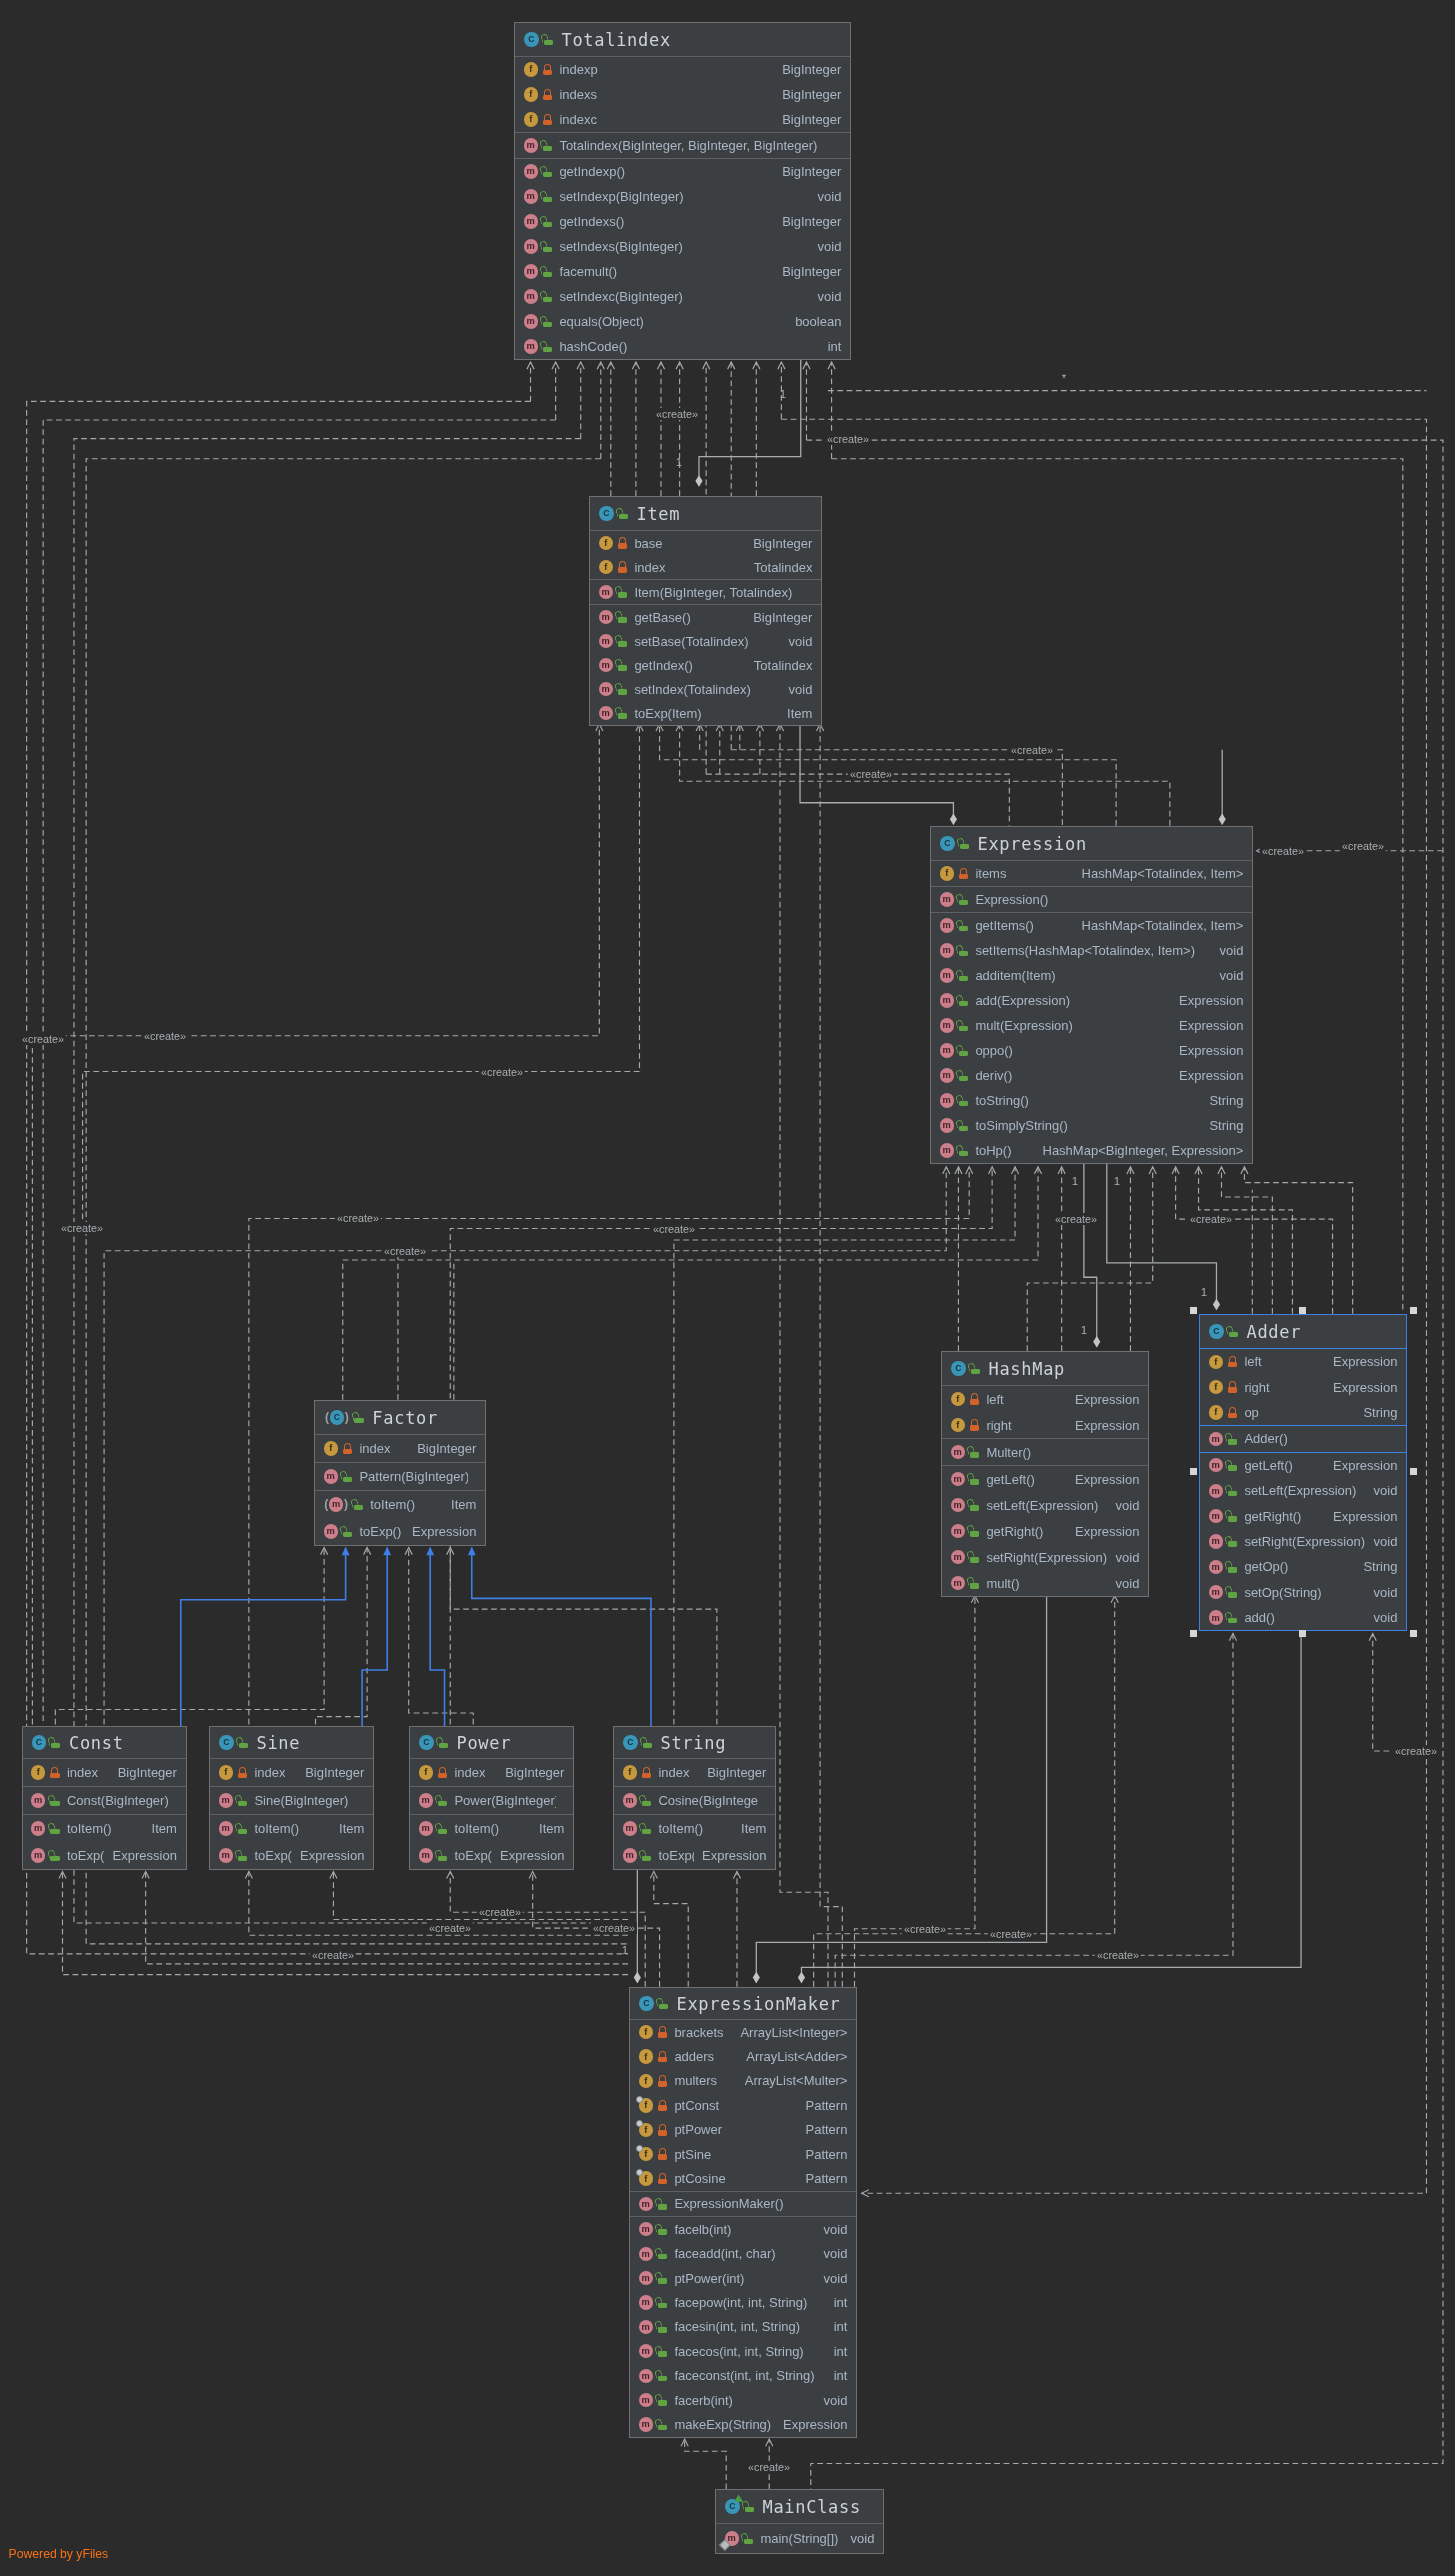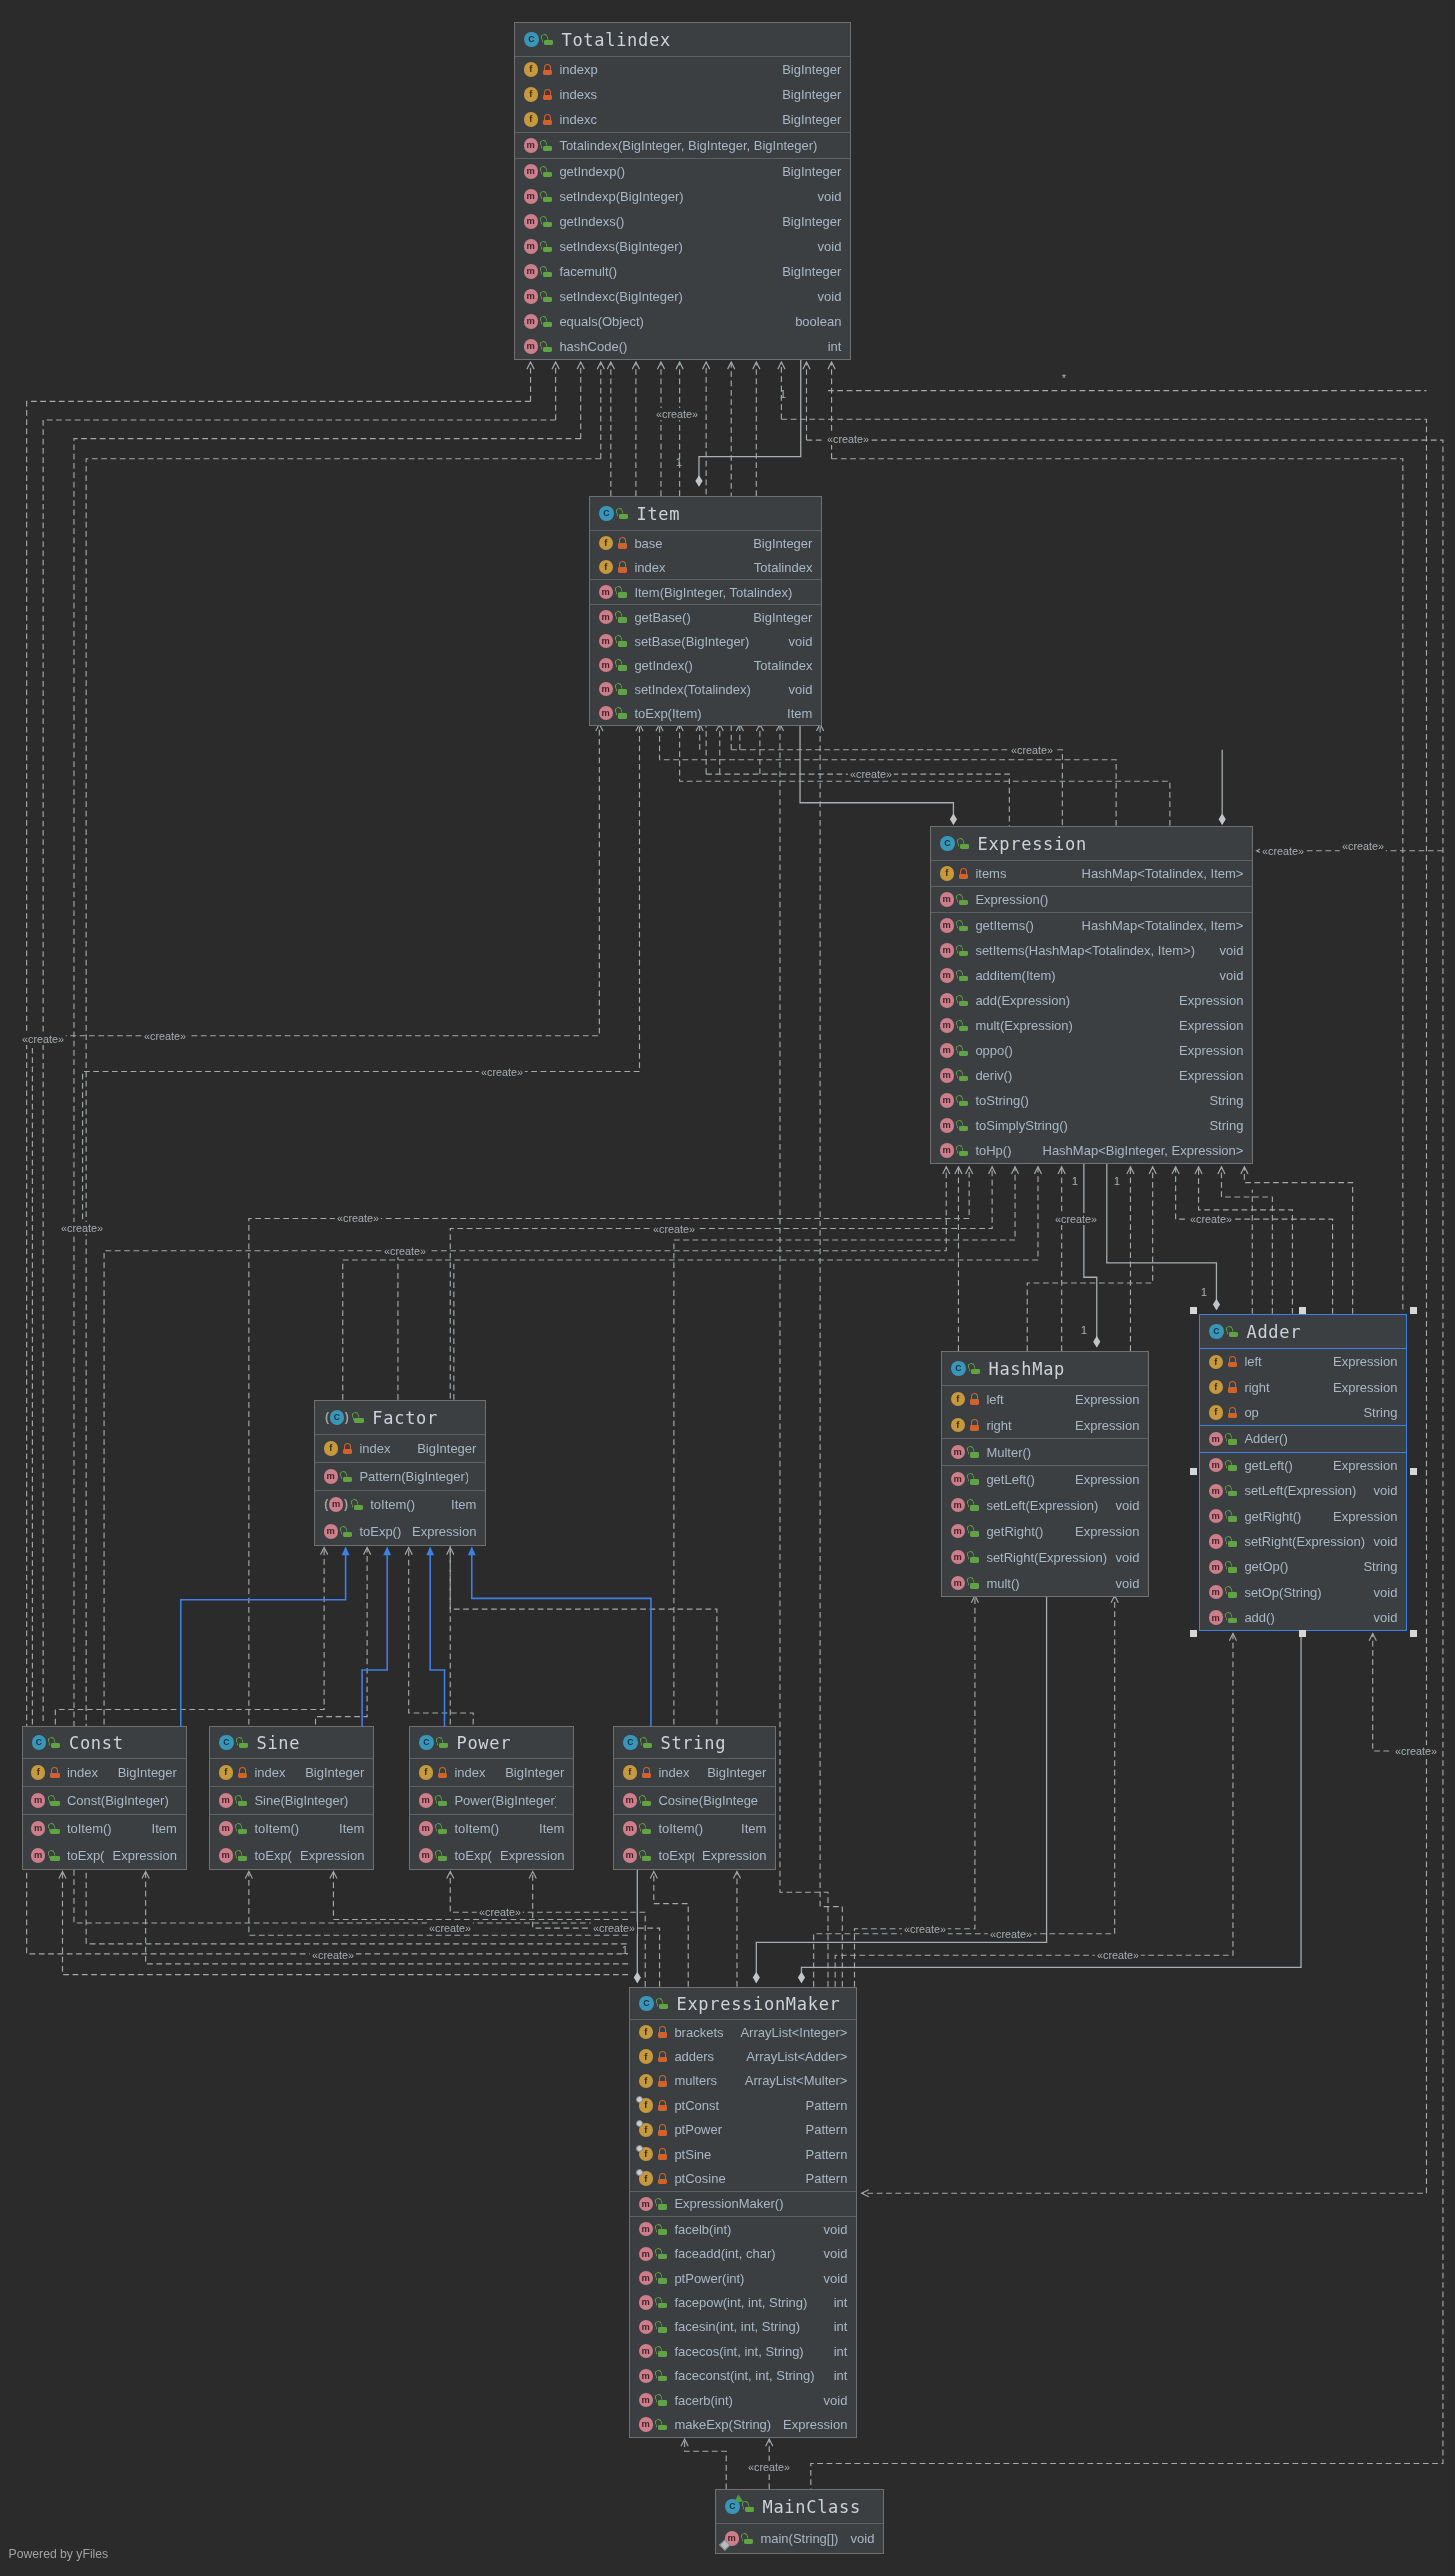--- a/index.html
+++ b/index.html
@@ -35,21 +35,21 @@
            border-top:4.3px solid transparent;border-bottom:4.3px solid transparent;transform:rotate(28deg)}
   .lk{position:relative;width:9.3px;height:11.5px;display:inline-block;flex:none}
   .lk .bd{position:absolute;left:0;bottom:0;width:9.3px;height:5.7px;border-radius:1.4px}
   .lk .sh{position:absolute;width:5px;height:6.5px;border:1.4px solid;border-bottom:none;border-radius:3.6px 3.6px 0 0;top:0}
   .lk-closed .bd{background:#d2622a}
   .lk-closed .sh{left:0.7px;border-color:#d2622a}
   .lk-open .bd{background:#5fa342}
   .lk-open .sh{left:-2.9px;border-color:#5fa342;transform:rotate(-16deg)}
   .elab{position:absolute;transform:translate(-50%,-50%);font-size:10.8px;color:#a8aeb1;background:#2b2b2b;padding:0 2.2px;white-space:nowrap;z-index:4}
   .mlab{position:absolute;transform:translate(-50%,-50%);font-size:11.5px;color:#a8aeb1;z-index:4}
-  .footer{position:absolute;left:8.6px;top:2547px;font-size:12.2px;color:#a3a3a3;z-index:6}
+  .footer{position:absolute;left:8.6px;top:2547px;font-size:12.2px;color:#f97316;z-index:6}
   .handle{position:absolute;width:6.5px;height:6.5px;background:#d6d6d6;z-index:7}
 </style>
 </head>
 <body>
 
 <div class="canvas">
 
 <svg class="edges" width="1456" height="2576" viewBox="0 0 2031 3594">
   <defs>
     <marker id="aO" markerWidth="14" markerHeight="14" refX="11" refY="6" orient="auto" markerUnits="userSpaceOnUse">
@@ -375,21 +375,21 @@
           <span class="m-type">BigInteger</span>
         </div>
         <div class="c-row">
           <span class="ic-grp">
             <span class="ic ic-m">m</span>
             <span class="lk lk-open">
               <span class="sh"></span>
               <span class="bd"></span>
             </span>
           </span>
-          <span class="m-label">setBase(BigInteger)</span>
+          <span class="m-label">setBase(Totalindex)</span>
           <span class="m-type">void</span>
         </div>
         <div class="c-row">
           <span class="ic-grp">
             <span class="ic ic-m">m</span>
             <span class="lk lk-open">
               <span class="sh"></span>
               <span class="bd"></span>
             </span>
           </span>

